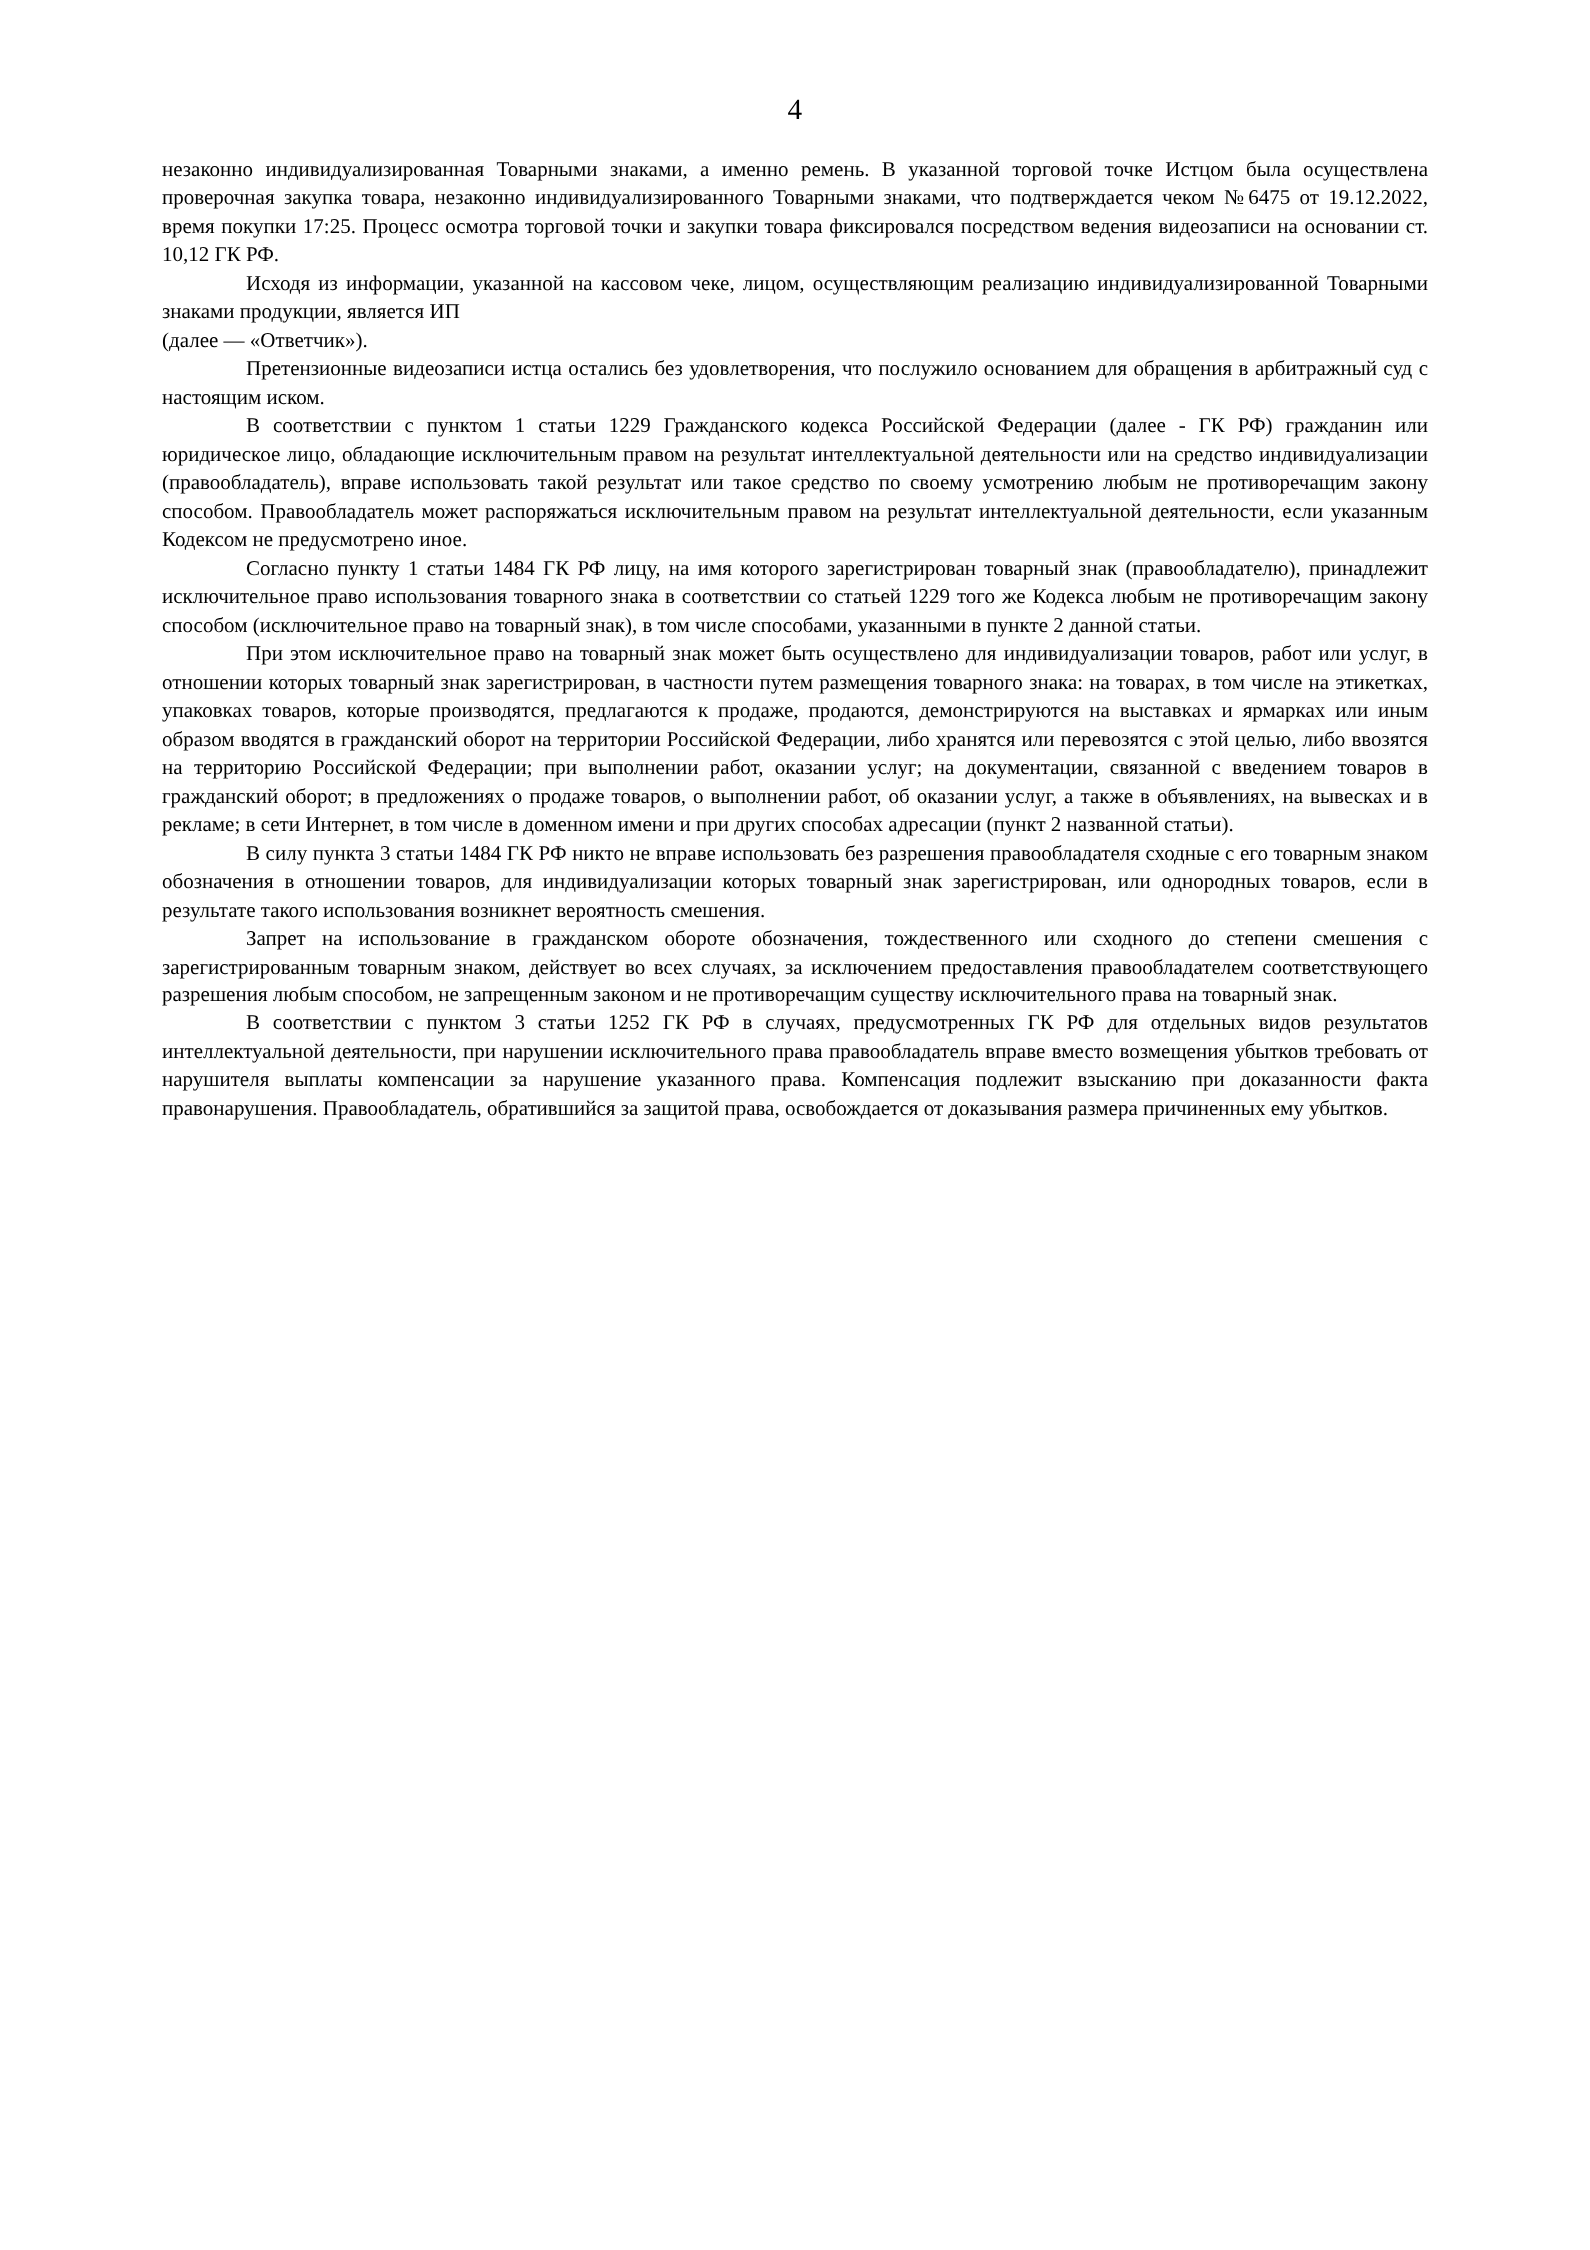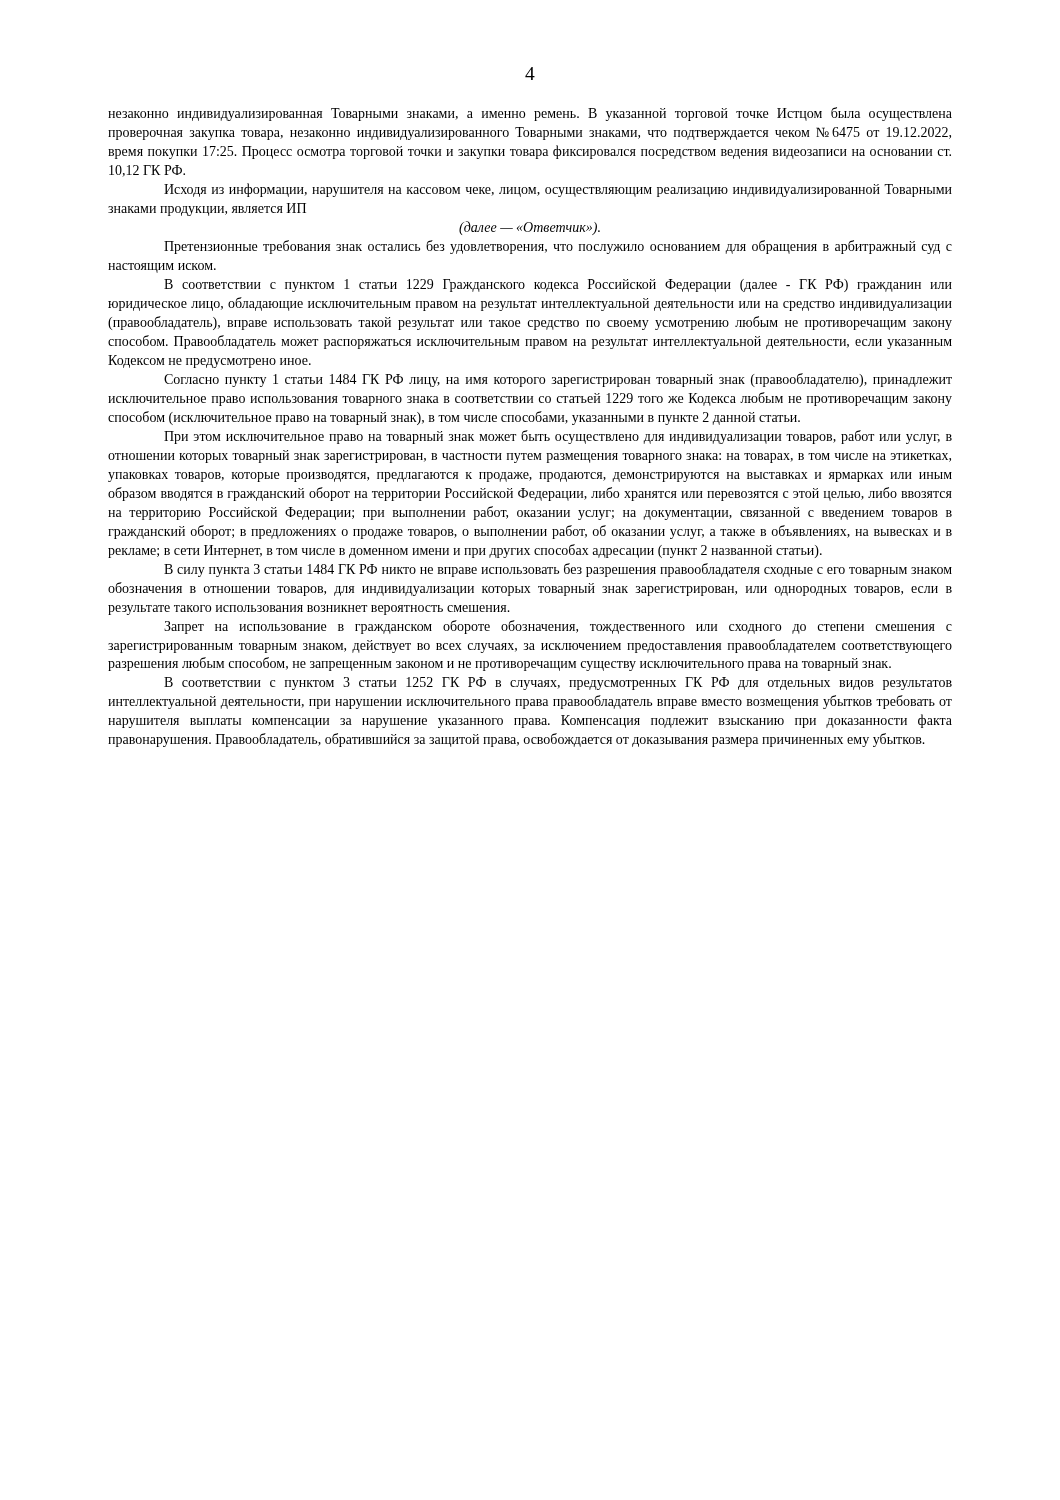--- a/index.html
+++ b/index.html
@@ -37,40 +37,38 @@
     hyphens: none;
   }
   .doc-body p {
     margin: 0;
     text-indent: 0;
   }
   .doc-body p.indent {
     text-indent: 56px;
   }
   .doc-body p.center {
-    text-align: center;
     text-indent: 0;
-    font-style: italic;
   }
   .doc-body p + p {
     margin-top: 0px;
   }
 </style>
 </head>
 <body>
 
 <div class="page">
 
   <div class="page-number">4</div>
 
   <div class="doc-body">
     <p>незаконно индивидуализированная Товарными знаками, а именно ремень. В указанной торговой точке Истцом была осуществлена проверочная закупка товара, незаконно индивидуализированного Товарными знаками, что подтверждается чеком №6475 от 19.12.2022, время покупки 17:25. Процесс осмотра торговой точки и закупки товара фиксировался посредством ведения видеозаписи на основании ст. 10,12 ГК РФ.</p>
-    <p class="indent">Исходя из информации, нарушителя на кассовом чеке, лицом, осуществляющим реализацию индивидуализированной Товарными знаками продукции, является ИП</p>
+    <p class="indent">Исходя из информации, указанной на кассовом чеке, лицом, осуществляющим реализацию индивидуализированной Товарными знаками продукции, является ИП</p>
     <p class="center">(далее — «Ответчик»).</p>
-    <p class="indent">Претензионные требования знак остались без удовлетворения, что послужило основанием для обращения в арбитражный суд с настоящим иском.</p>
+    <p class="indent">Претензионные видеозаписи истца остались без удовлетворения, что послужило основанием для обращения в арбитражный суд с настоящим иском.</p>
     <p class="indent">В соответствии с пунктом 1 статьи 1229 Гражданского кодекса Российской Федерации (далее - ГК РФ) гражданин или юридическое лицо, обладающие исключительным правом на результат интеллектуальной деятельности или на средство индивидуализации (правообладатель), вправе использовать такой результат или такое средство по своему усмотрению любым не противоречащим закону способом. Правообладатель может распоряжаться исключительным правом на результат интеллектуальной деятельности, если указанным Кодексом не предусмотрено иное.</p>
     <p class="indent">Согласно пункту 1 статьи 1484 ГК РФ лицу, на имя которого зарегистрирован товарный знак (правообладателю), принадлежит исключительное право использования товарного знака в соответствии со статьей 1229 того же Кодекса любым не противоречащим закону способом (исключительное право на товарный знак), в том числе способами, указанными в пункте 2 данной статьи.</p>
     <p class="indent">При этом исключительное право на товарный знак может быть осуществлено для индивидуализации товаров, работ или услуг, в отношении которых товарный знак зарегистрирован, в частности путем размещения товарного знака: на товарах, в том числе на этикетках, упаковках товаров, которые производятся, предлагаются к продаже, продаются, демонстрируются на выставках и ярмарках или иным образом вводятся в гражданский оборот на территории Российской Федерации, либо хранятся или перевозятся с этой целью, либо ввозятся на территорию Российской Федерации; при выполнении работ, оказании услуг; на документации, связанной с введением товаров в гражданский оборот; в предложениях о продаже товаров, о выполнении работ, об оказании услуг, а также в объявлениях, на вывесках и в рекламе; в сети Интернет, в том числе в доменном имени и при других способах адресации (пункт 2 названной статьи).</p>
     <p class="indent">В силу пункта 3 статьи 1484 ГК РФ никто не вправе использовать без разрешения правообладателя сходные с его товарным знаком обозначения в отношении товаров, для индивидуализации которых товарный знак зарегистрирован, или однородных товаров, если в результате такого использования возникнет вероятность смешения.</p>
     <p class="indent">Запрет на использование в гражданском обороте обозначения, тождественного или сходного до степени смешения с зарегистрированным товарным знаком, действует во всех случаях, за исключением предоставления правообладателем соответствующего разрешения любым способом, не запрещенным законом и не противоречащим существу исключительного права на товарный знак.</p>
     <p class="indent">В соответствии с пунктом 3 статьи 1252 ГК РФ в случаях, предусмотренных ГК РФ для отдельных видов результатов интеллектуальной деятельности, при нарушении исключительного права правообладатель вправе вместо возмещения убытков требовать от нарушителя выплаты компенсации за нарушение указанного права. Компенсация подлежит взысканию при доказанности факта правонарушения. Правообладатель, обратившийся за защитой права, освобождается от доказывания размера причиненных ему убытков.</p>
   </div>
 
 </div>
 

